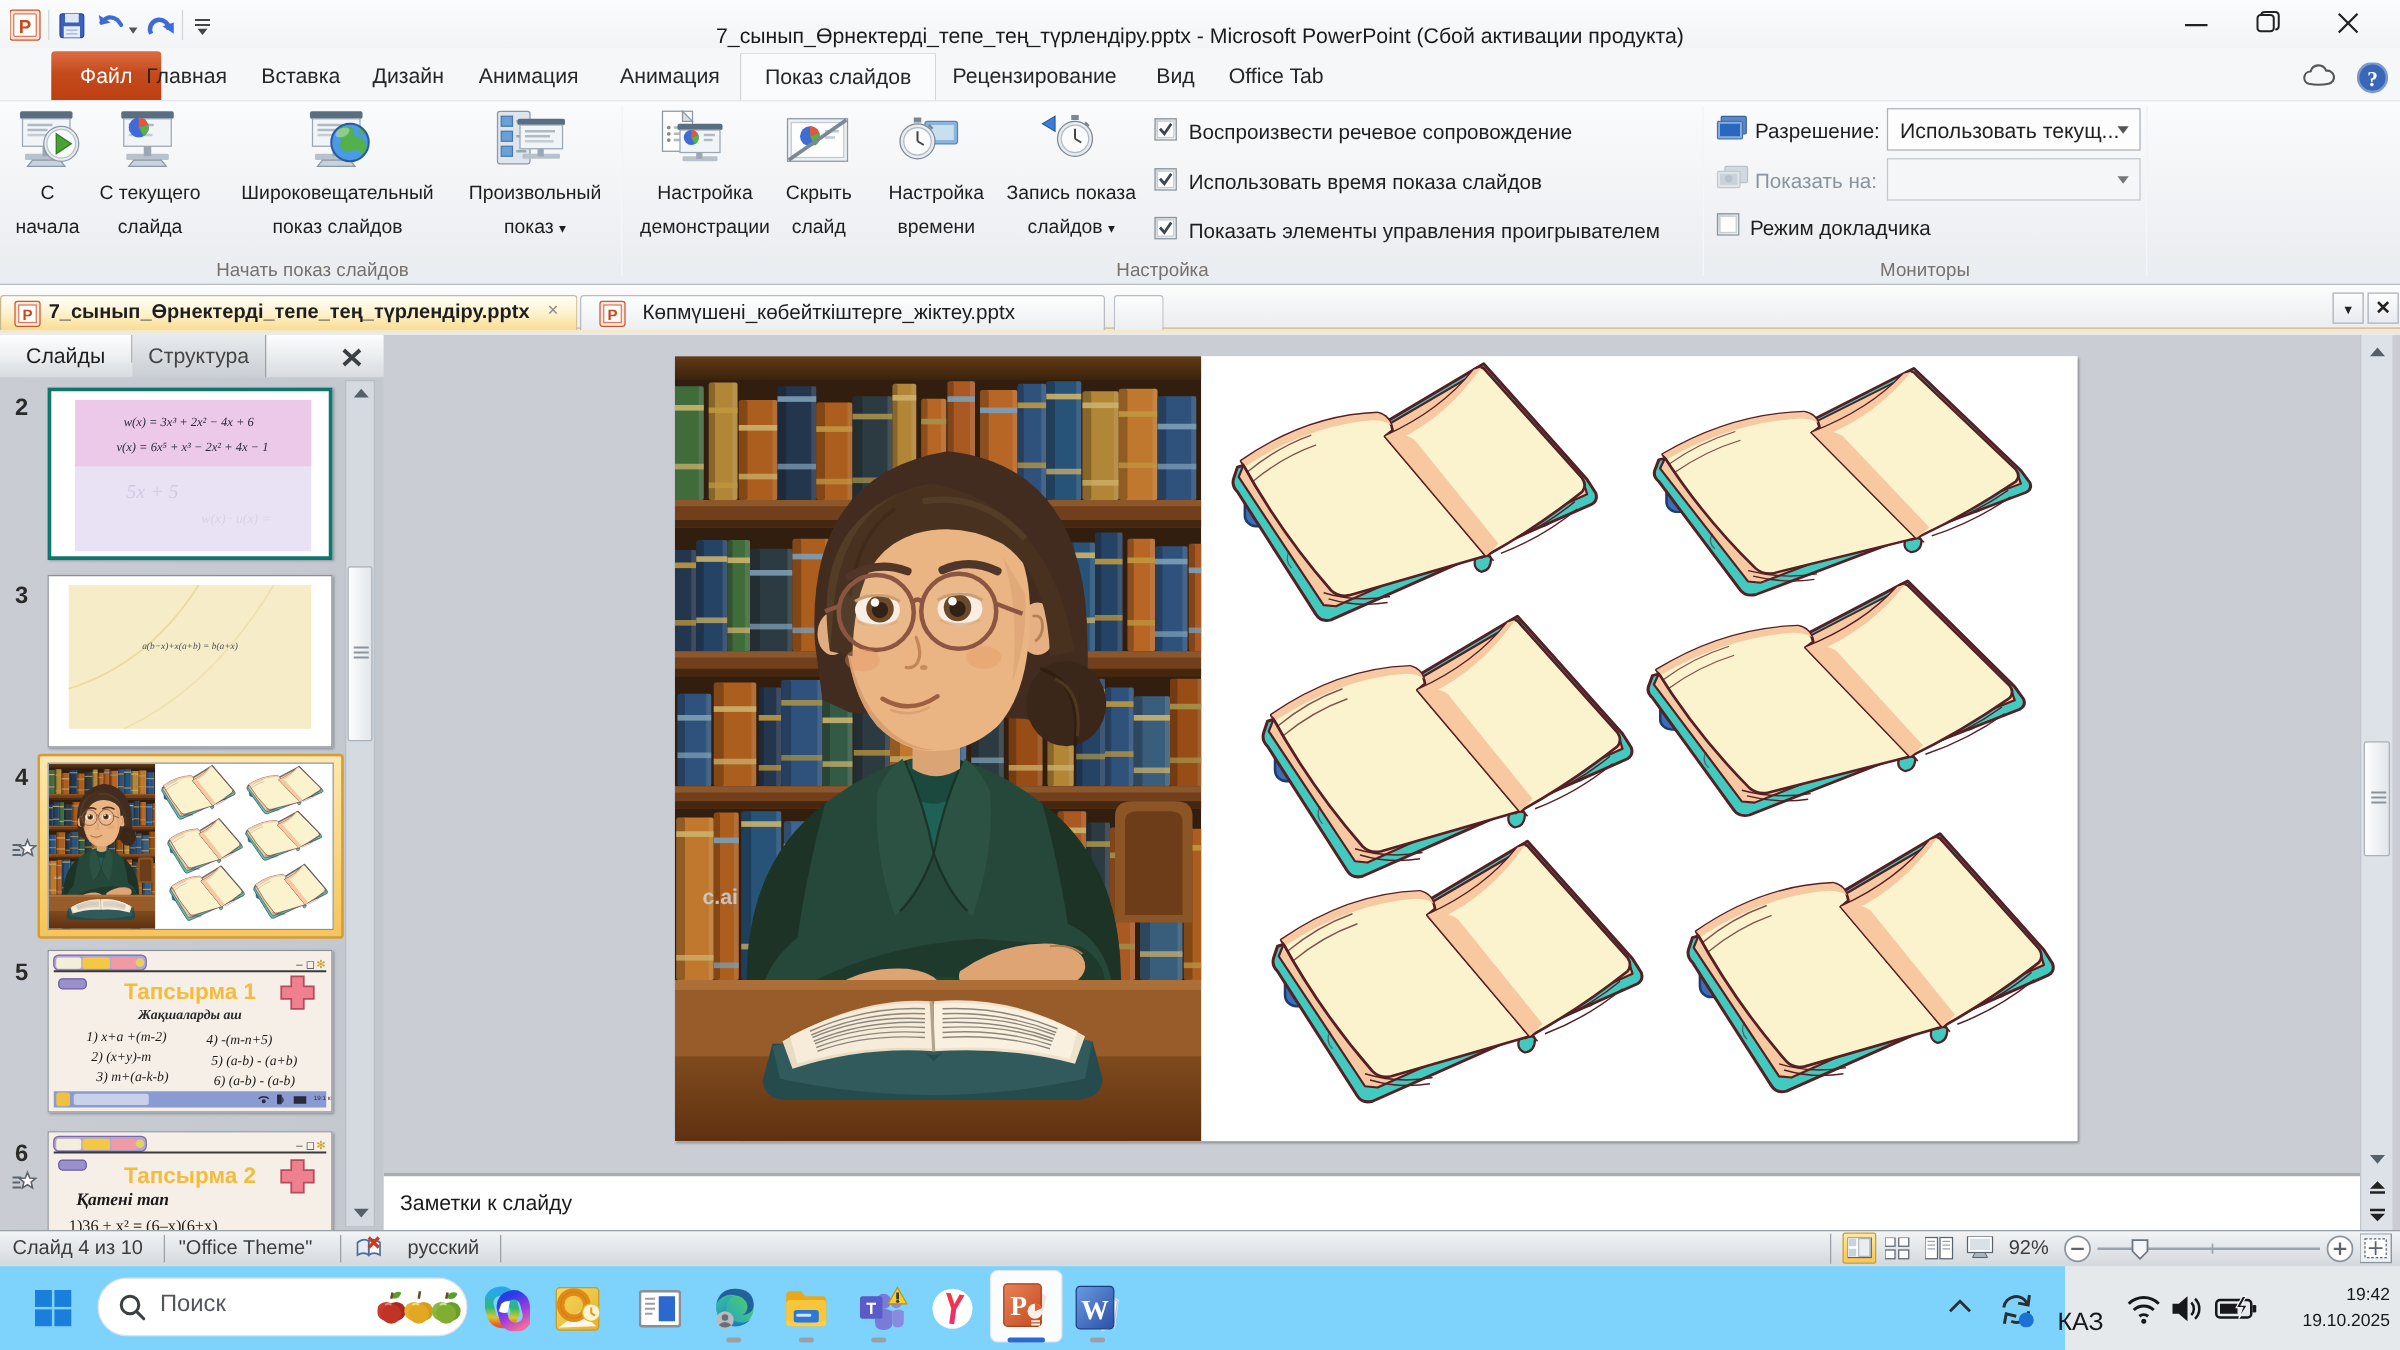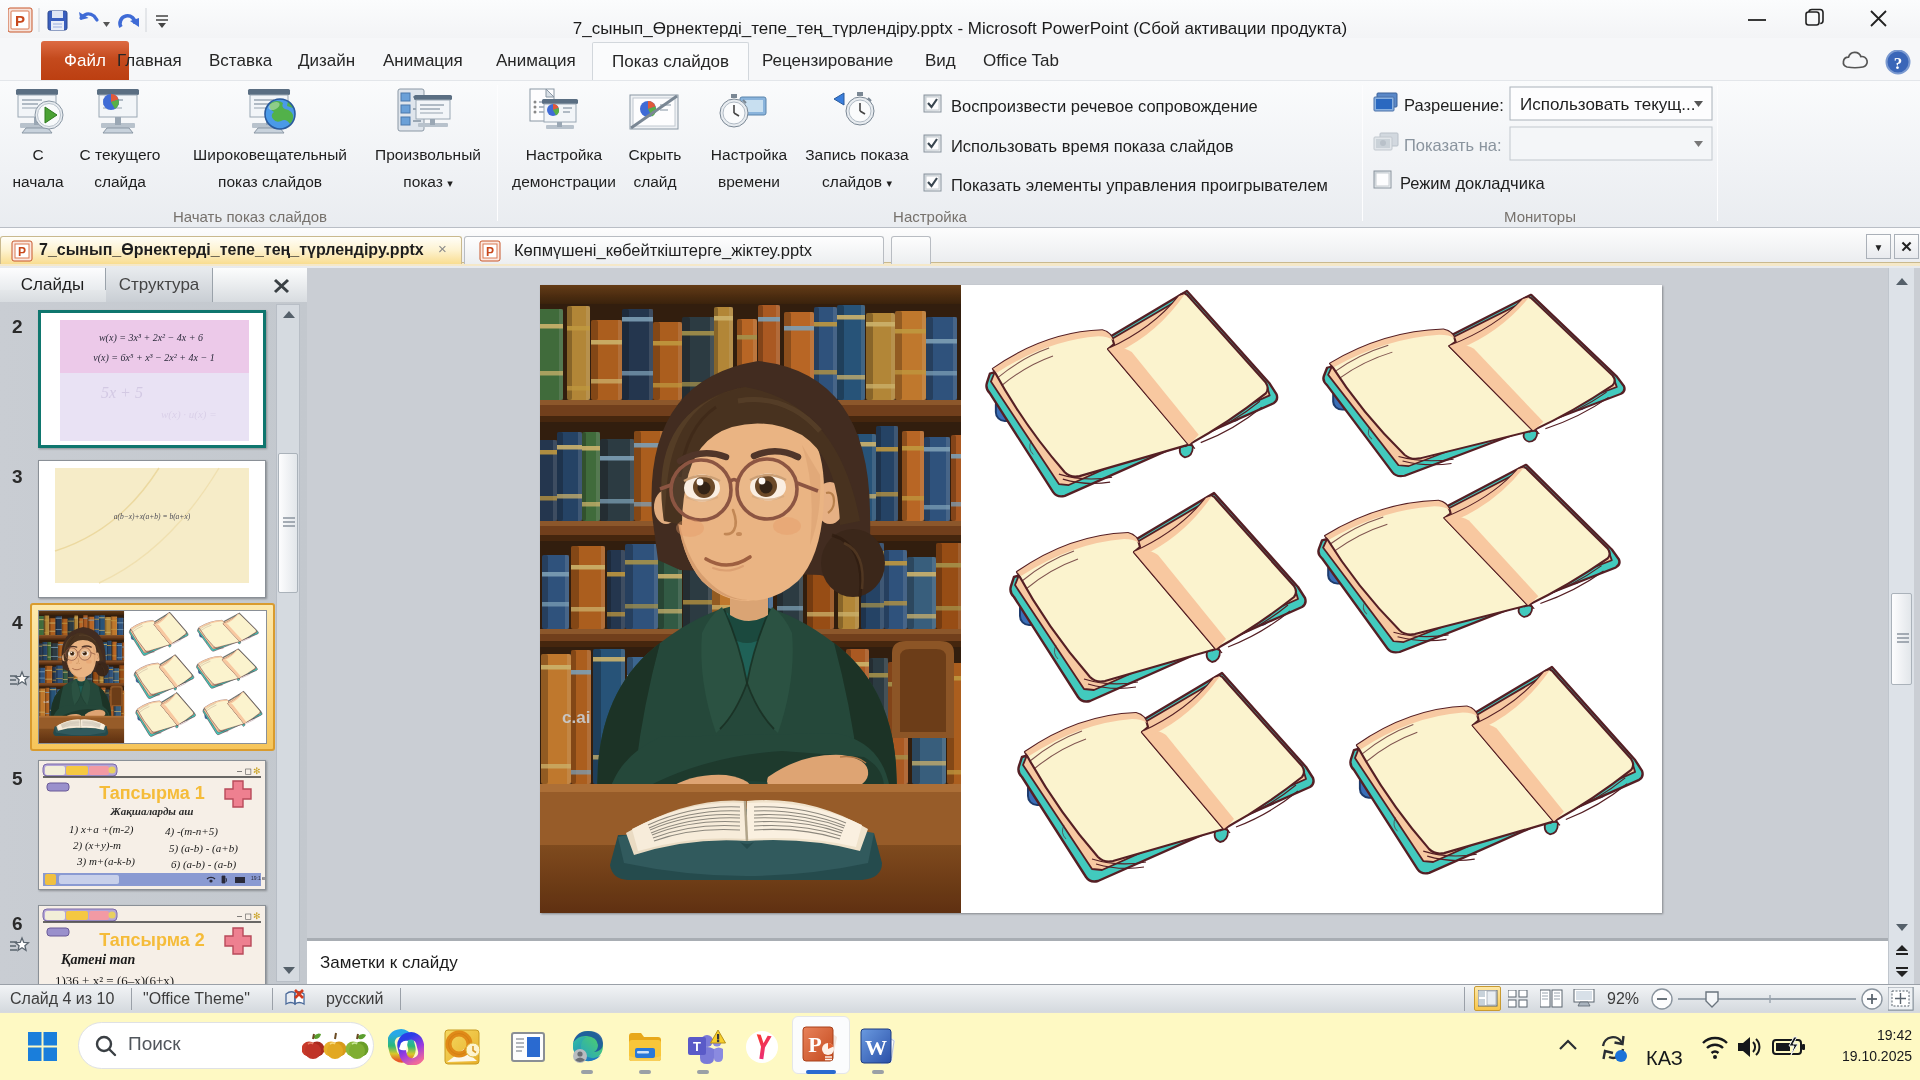--- a/index.html
+++ b/index.html
@@ -45,22 +45,22 @@
 #slide { position:absolute; left:233px; top:17px; width:1122px; height:628px; background:#fff;
   box-shadow:1px 1px 2px rgba(0,0,0,0.35); }
 #notes { position:absolute; left:0px; top:670px; width:1581px; height:46px; background:#fff;
   border-top:3px solid #a8adb3; }
 #notes span { position:absolute; left:13px; top:12px; font-size:17px; color:#1a1a1a; }
 
 #statusbar { position:absolute; left:0; top:984px; width:1920px; height:28px;
   background:linear-gradient(#f2f4f6,#d4d9de); border-top:1px solid #9aa0a8;
   font-size:16px; color:#3c3c3c; }
 
-#taskbar { position:absolute; left:0; top:1012px; width:1920px; height:68px;
-  background:#fef9c3; }
+#taskbar { position:absolute; left:0; top:1012px; width:1652px; height:68px;
+  background:#7dd3fc; }
 </style>
 </head>
 <body>
 <div id="app">
   <div id="titlebar">
 
     <svg class="abs" style="left:8px;top:6px" width="300" height="28" viewBox="0 0 300 28">
 
       <rect x="0" y="2" width="24" height="24" rx="2" fill="#f6e3dc" stroke="#c8572b"></rect>
       <rect x="3" y="5" width="18" height="18" rx="1" fill="#fff" stroke="#d97a55"></rect>

